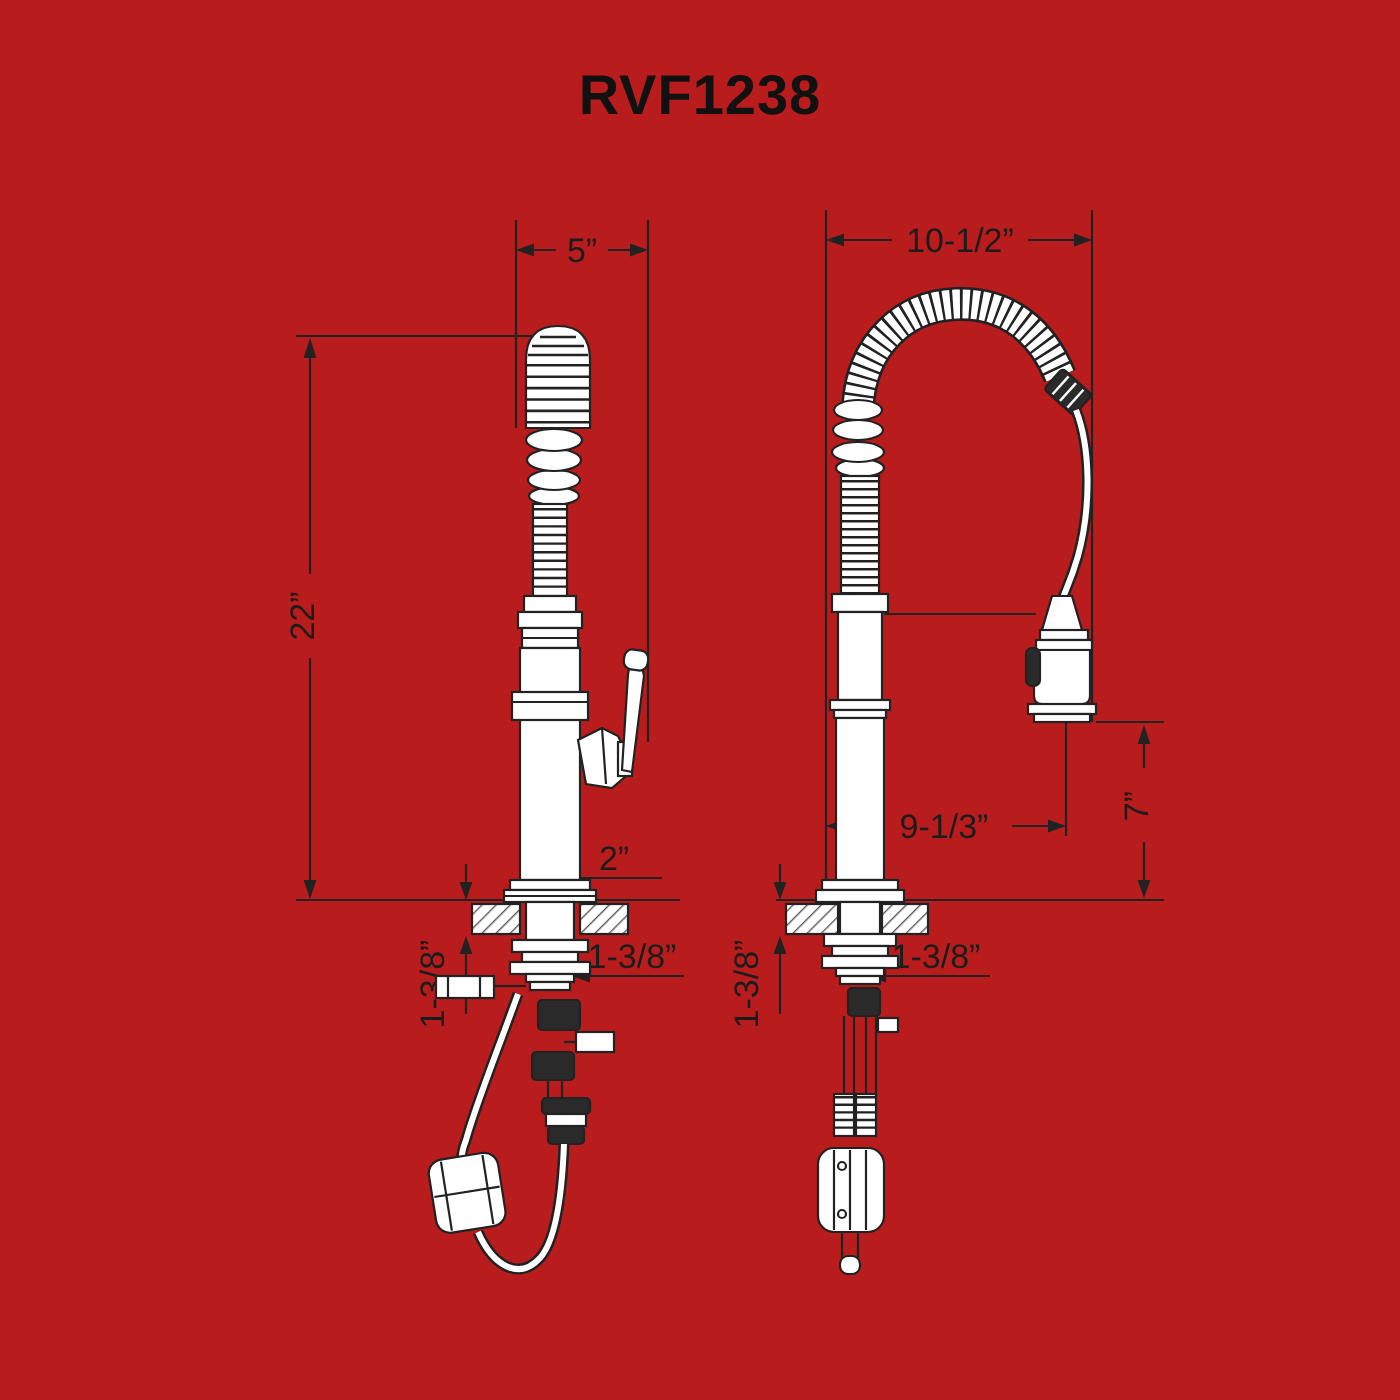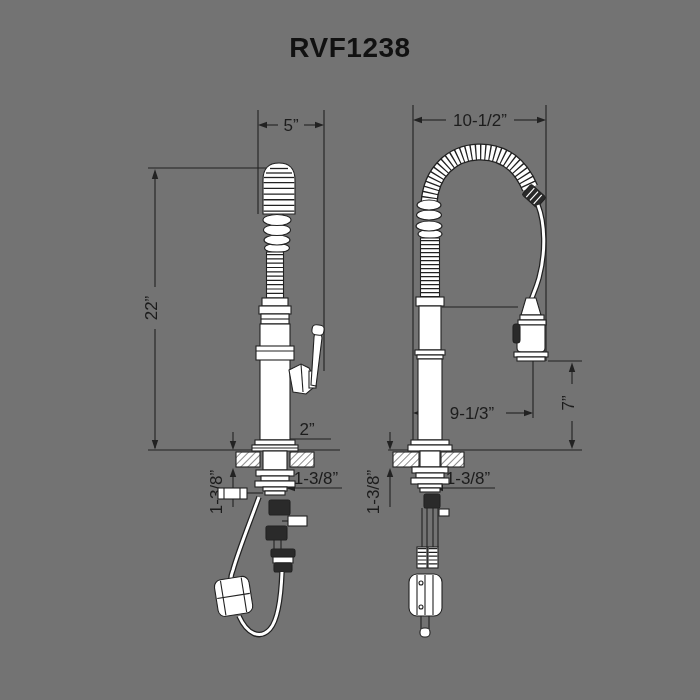--- a/index.html
+++ b/index.html
@@ -1,16 +1,16 @@
 <!DOCTYPE html>
 <html><head>
 <meta charset="utf-8">
 <style>
   html,body{margin:0;padding:0;background:#fff;}
-  .canvas{position:relative;width:700px;height:700px;background:#737373;overflow:hidden;
+  .canvas{position:relative;width:700px;height:700px;background:#b91c1c;overflow:hidden;
           font-family:"Liberation Sans",sans-serif;}
   svg{position:absolute;left:0;top:0;}
   .dim-text{font-family:"Liberation Sans",sans-serif;font-size:17px;fill:#1c1c1c;}
   .title-text{font-family:"Liberation Sans",sans-serif;font-size:28px;font-weight:bold;fill:#111;
               letter-spacing:.5px;}
 </style>
 </head>
 <body>
 
 <div class="canvas">

